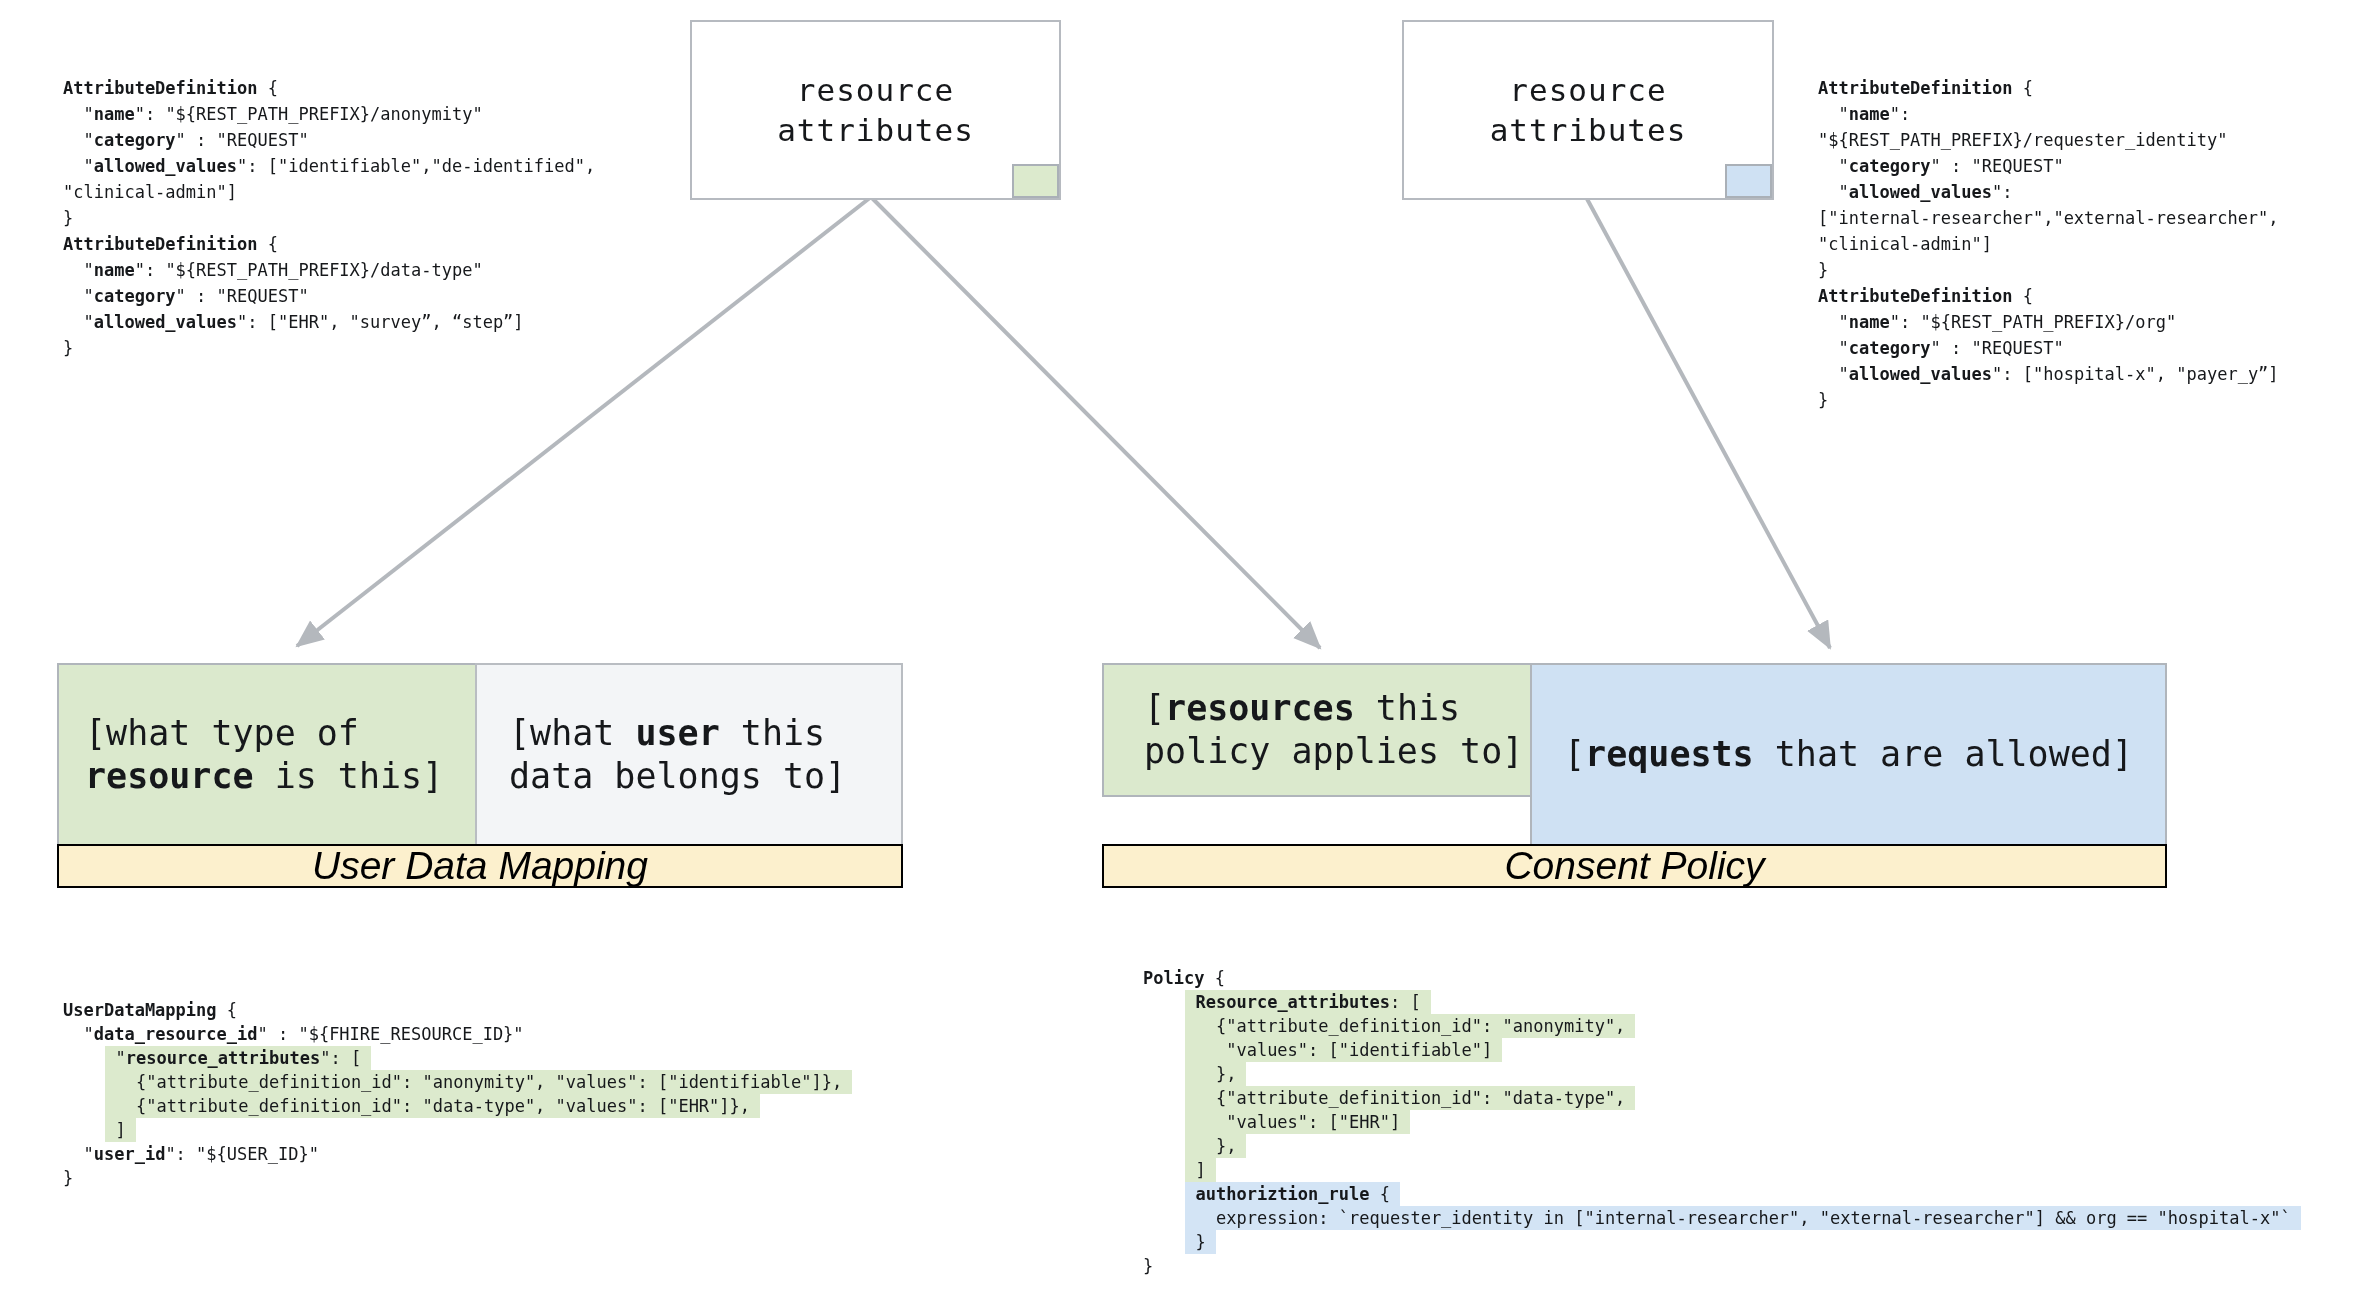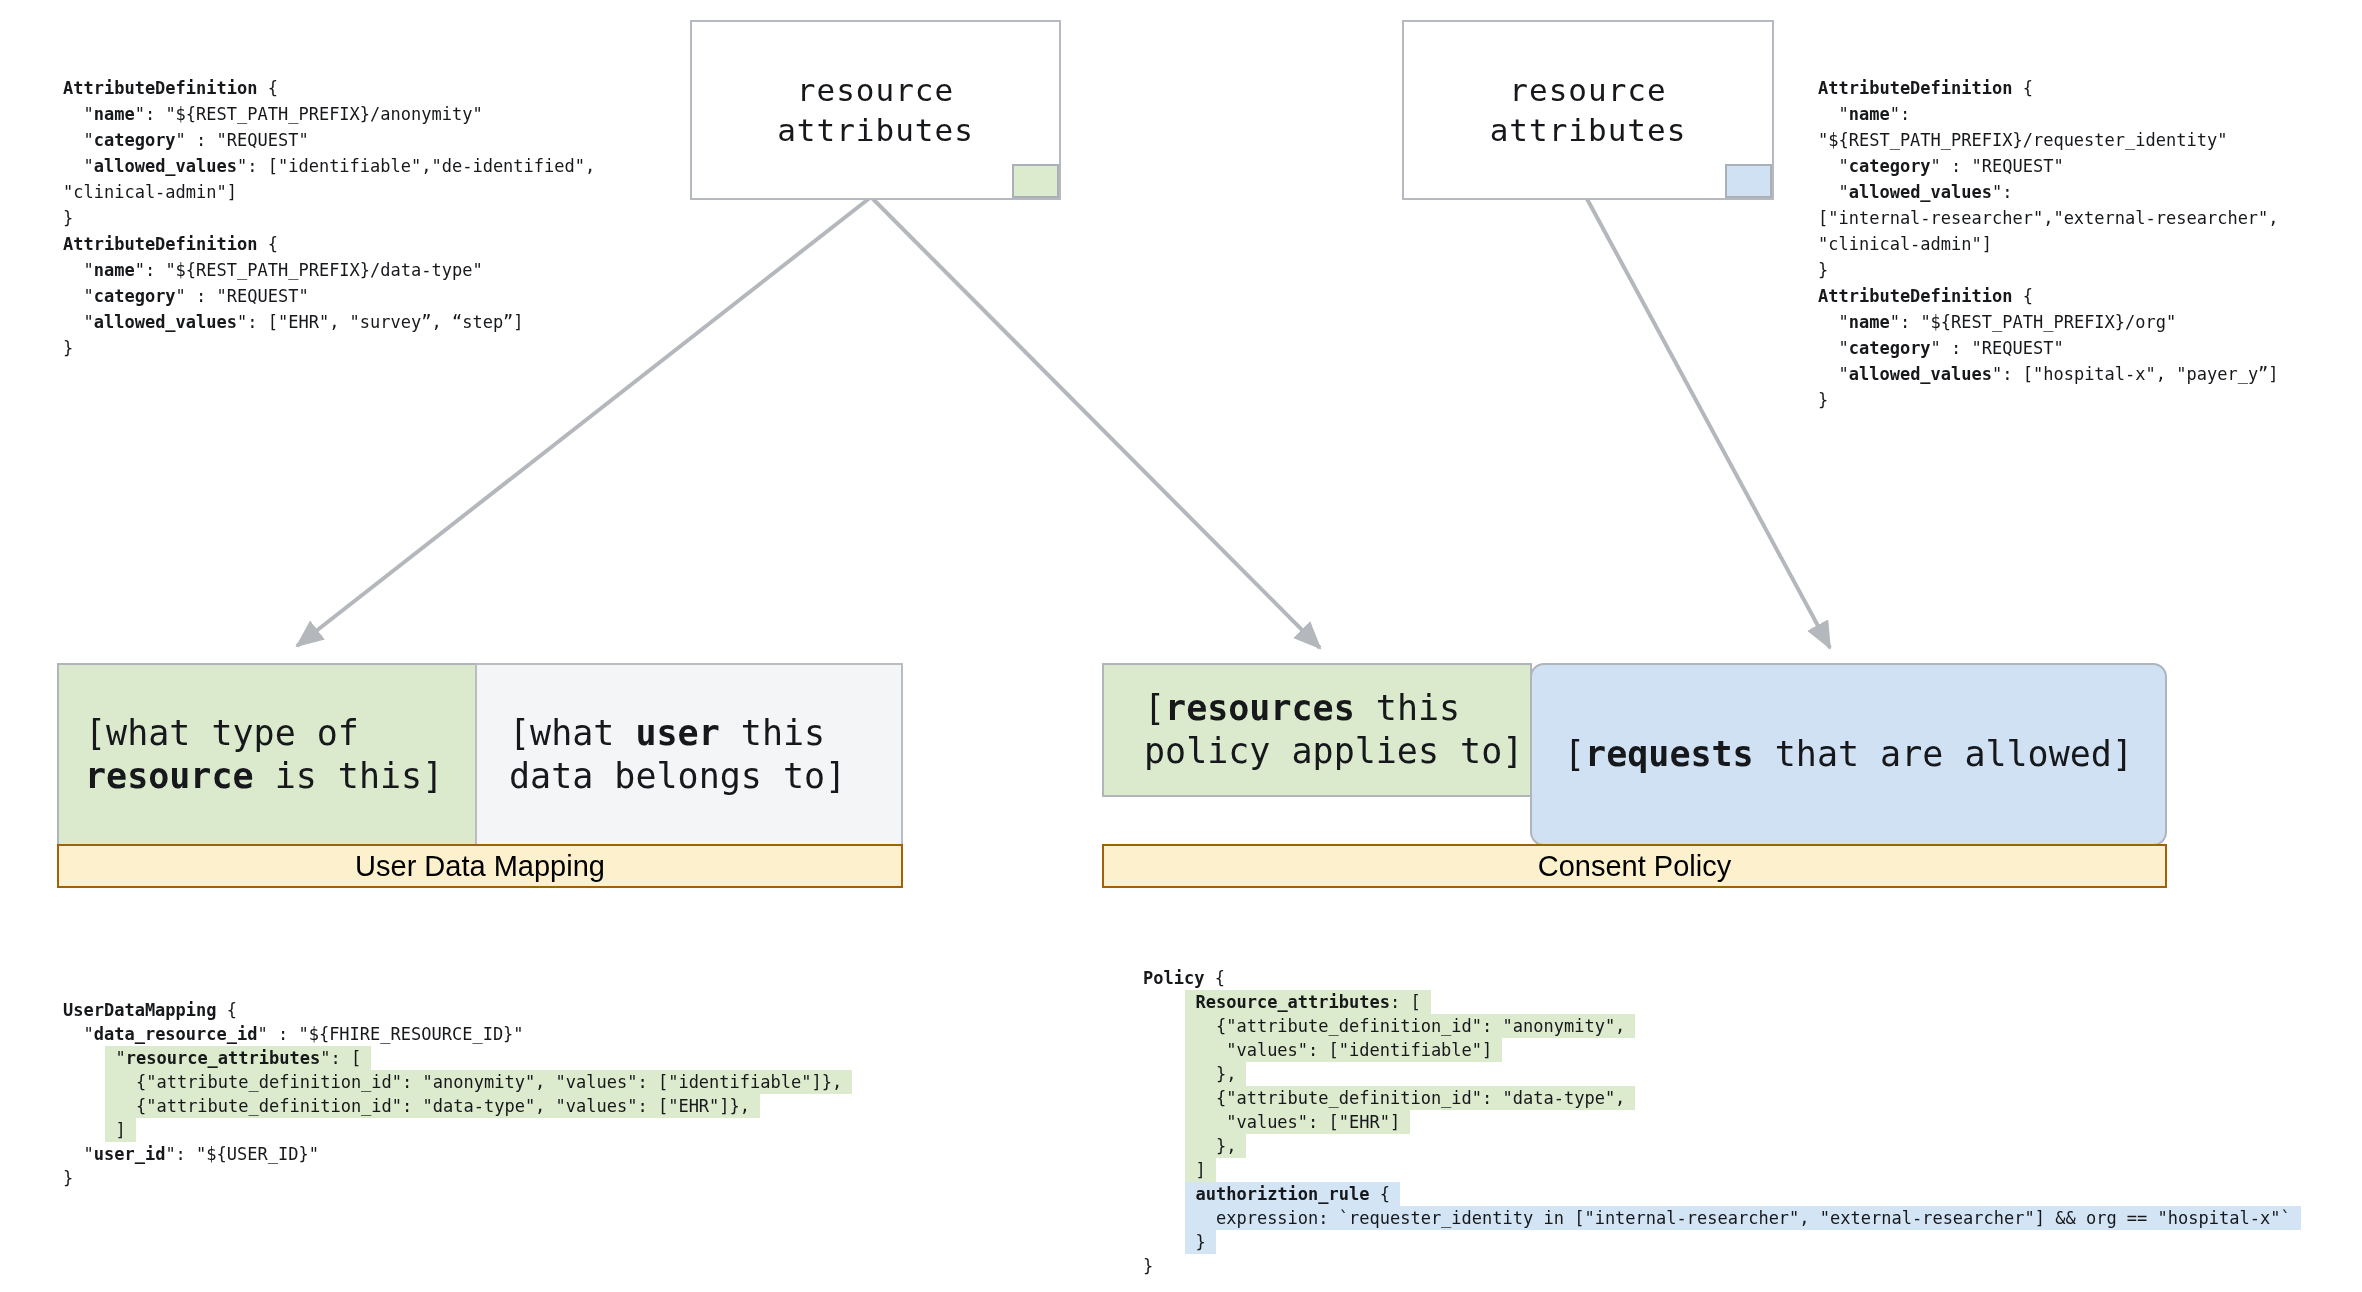--- a/index.html
+++ b/index.html
@@ -28,23 +28,23 @@
   .chip-blue{background:#cfe1f3;}
 
   
   .cell{position:absolute;border:2px solid #b0b5bb;box-sizing:border-box;
         display:flex;flex-direction:column;justify-content:center;font-size:35px;}
   .cell .tline{line-height:43px;}
   .cell-green{background:#dbe9cd;}
   .cell-blue{background:#cfe1f3;}
   .cell-white{background:#f3f5f7;border-color:#b9bdc2;}
   .cell-center{align-items:center;}
-  .banner{position:absolute;background:#fcf0cd;border:2px solid #a16207;box-sizing:border-box;
+  .banner{position:absolute;background:#fcf0cd;border:2px solid #000000;box-sizing:border-box;
           display:flex;align-items:center;justify-content:center;
-          font-family:"Liberation Sans",sans-serif;font-size:29px;color:#000;}
+          font-family:"Liberation Sans",sans-serif;font-size:39px;color:#000;font-style:italic;}
 </style>
 </head>
 <body>
 
 <div id="canvas">
 
   <svg class="arrows" width="2362" height="1292" viewBox="0 0 2362 1292">
     <defs>
       <marker id="arr" markerWidth="9" markerHeight="8" refX="6.5" refY="3" orient="auto">
         <path d="M0,0 L7,3 L0,6 z" fill="#b4b8bd"></path>
@@ -84,21 +84,21 @@
       <div class="tline"><span>data belongs to]</span></div>
     </div>
   <div class="banner" style="left:57px;top:844px;width:846px;height:44px;">
     <span>User Data Mapping</span>
   </div>
 
   <div class="cell cell-green" style="left:1102px;top:663px;width:430px;height:134px;padding-left:40px;">
       <div class="tline"><span>[</span><span class="b">resources</span><span> this</span></div>
       <div class="tline"><span>policy applies to]</span></div>
     </div>
-  <div class="cell cell-blue cell-center" style="left:1530px;top:663px;width:637px;height:183px;border-radius:14px;">
+  <div class="cell cell-blue cell-center" style="left:1530px;top:663px;width:637px;height:183px;">
       <div class="tline"><span>[</span><span class="b">requests</span><span> that are allowed]</span></div>
     </div>
   <div class="banner" style="left:1102px;top:844px;width:1065px;height:44px;">
     <span>Consent Policy</span>
   </div>
 
   <div class="codeblock lh24" style="left:63px;top:998px;"><div class="tline"><span class="b">UserDataMapping</span><span> {</span></div><div class="tline"><span>  "</span><span class="b">data_resource_id</span><span>" : "${FHIRE_RESOURCE_ID}"</span></div><div class="tline"> <span class="hl hl-g"><span> "</span><span class="b">resource_attributes</span><span>": [</span></span></div><div class="tline"> <span class="hl hl-g"><span>   {"attribute_definition_id": "anonymity", "values": ["identifiable"]},</span></span></div><div class="tline"> <span class="hl hl-g"><span>   {"attribute_definition_id": "data-type", "values": ["EHR"]},</span></span></div><div class="tline"> <span class="hl hl-g"><span> ]</span></span></div><div class="tline"><span>  "</span><span class="b">user_id</span><span>": "${USER_ID}"</span></div><div class="tline"><span>}</span></div></div>
 
   <div class="codeblock lh24" style="left:1143px;top:966px;"><div class="tline"><span class="b">Policy</span><span> {</span></div><div class="tline"> <span class="hl hl-g"><span> </span><span class="b">Resource_attributes</span><span>: [</span></span></div><div class="tline"> <span class="hl hl-g"><span>   {"attribute_definition_id": "anonymity",</span></span></div><div class="tline"> <span class="hl hl-g"><span>    "values": ["identifiable"]</span></span></div><div class="tline"> <span class="hl hl-g"><span>   },</span></span></div><div class="tline"> <span class="hl hl-g"><span>   {"attribute_definition_id": "data-type",</span></span></div><div class="tline"> <span class="hl hl-g"><span>    "values": ["EHR"]</span></span></div><div class="tline"> <span class="hl hl-g"><span>   },</span></span></div><div class="tline"> <span class="hl hl-g"><span> ]</span></span></div><div class="tline"> <span class="hl hl-b"><span> </span><span class="b">authoriztion_rule</span><span> {</span></span></div><div class="tline"> <span class="hl hl-b"><span>   expression: `requester_identity in ["internal-researcher", "external-researcher"] &amp;&amp; org == "hospital-x"`</span></span></div><div class="tline"> <span class="hl hl-b"><span> }</span></span></div><div class="tline"><span>}</span></div></div>
 

